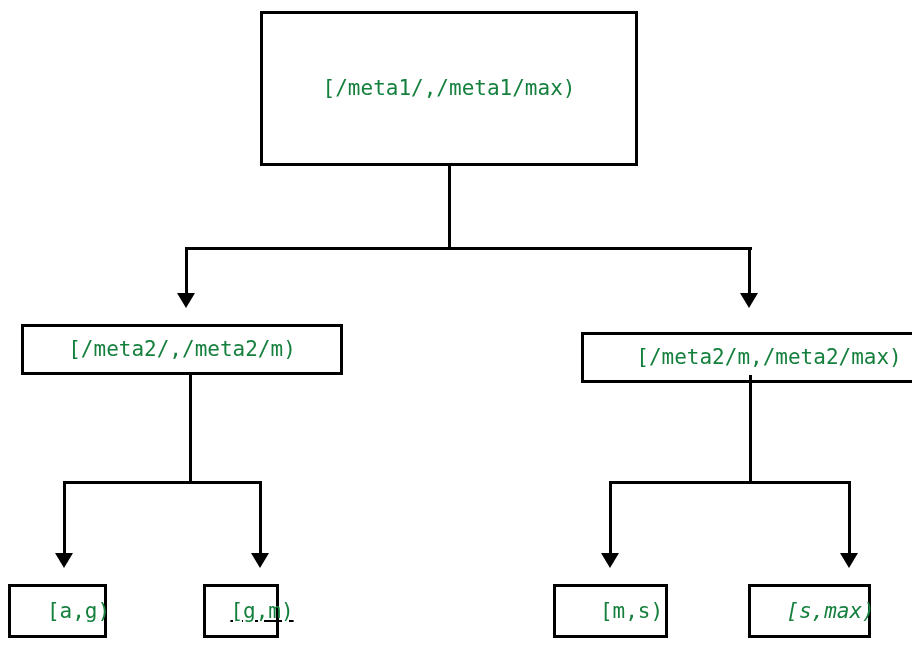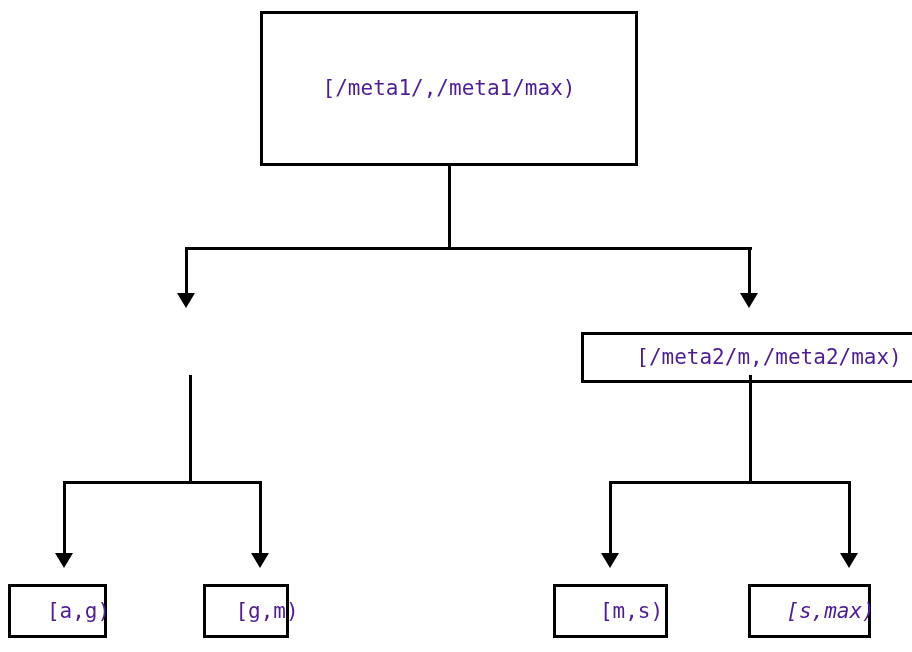--- a/index.html
+++ b/index.html
@@ -23,21 +23,21 @@
     border: 3px solid #000000;
     background: #ffffff;
     display: flex;
     align-items: center;
     justify-content: center;
   }
   .node-label {
     font-family: "DejaVu Sans Mono", "Liberation Mono", monospace;
     font-size: 21px;
     line-height: 1;
-    color: #4c1d95;
+    color: #15803d;
     white-space: pre;
     letter-spacing: 0px;
   }
   
   .node-root {
     left: 260px;
     top: 11px;
     width: 378px;
     height: 155px;
   }
@@ -54,21 +54,21 @@
     width: 376px;
     height: 51px;
   }
   
   .node-leaf {
     top: 584px;
     height: 54px;
     padding-left: 42px;
   }
   .node-leaf-1 { left: 8px;   width: 99px; }
-  .node-leaf-2 { left: 203px; width: 86px; }
+  .node-leaf-2 { left: 203px; width: 76px; text-decoration: underline; }
   .node-leaf-3 { left: 553px; width: 115px; }
   .node-leaf-4 { left: 748px; width: 123px; font-style: italic; }
 
   
   .edge-v {
     position: absolute;
     width: 3px;
     background: #000000;
   }
   .edge-h {
@@ -94,20 +94,23 @@
     <span class="node-label">[/meta1/,/meta1/max)</span>
   </div>
 
   <div class="edge-v" style="left:448px; top:166px; height:84px;"></div>
   <div class="edge-h" style="left:185px; top:247px; width:567px;"></div>
   <div class="edge-v" style="left:185px; top:247px; height:48px;"></div>
   <div class="edge-v" style="left:748px; top:247px; height:48px;"></div>
   <div class="arrow" style="left:177px; top:293px;"></div>
   <div class="arrow" style="left:740px; top:293px;"></div>
 
+  <div class="node node-mid-left">
+    <span class="node-label">[/meta2/,/meta2/m)</span>
+  </div>
 
   <div class="node node-mid-right">
     <span class="node-label">[/meta2/m,/meta2/max)</span>
   </div>
 
   <div class="edge-v" style="left:189px; top:375px; height:108px;"></div>
   <div class="edge-h" style="left:63px; top:481px; width:199px;"></div>
   <div class="edge-v" style="left:63px; top:481px; height:74px;"></div>
   <div class="edge-v" style="left:259px; top:481px; height:74px;"></div>
   <div class="arrow" style="left:55px; top:553px;"></div>

